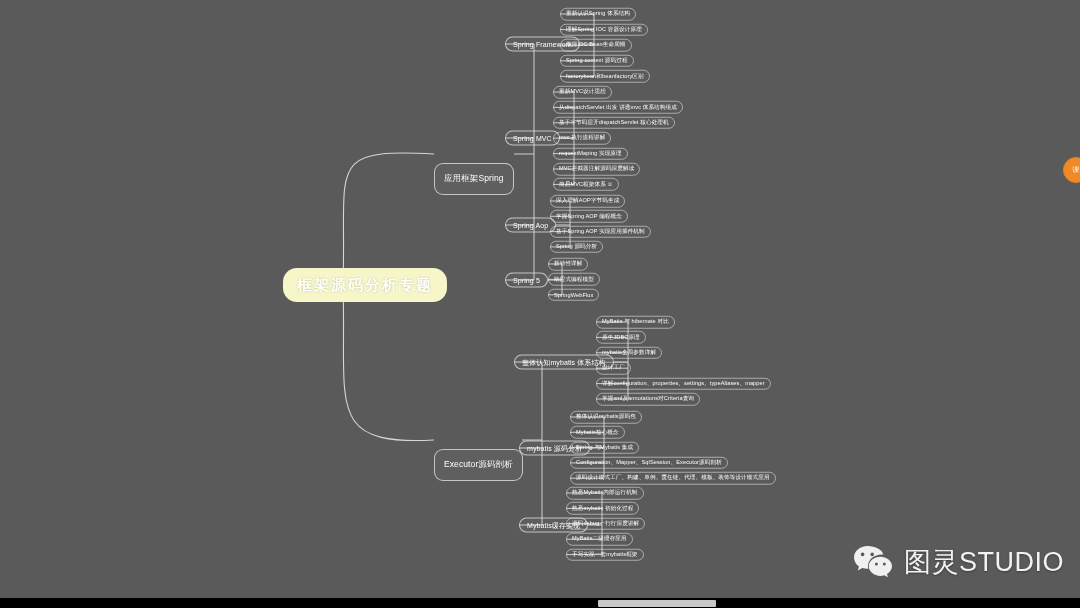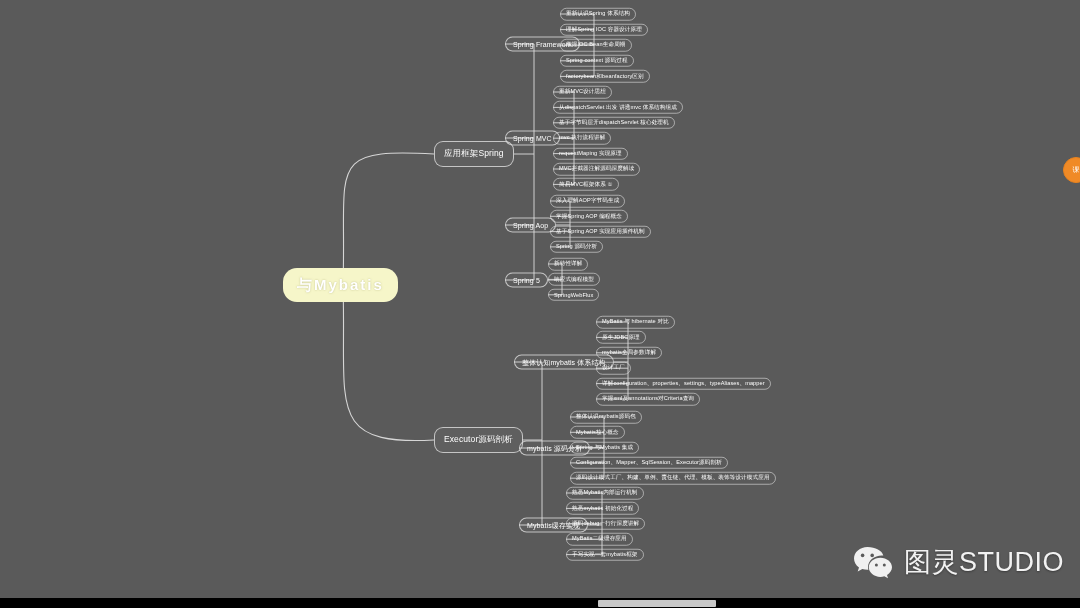--- a/index.html
+++ b/index.html
@@ -48,24 +48,25 @@
     font-size: 15px;
     font-weight: 700;
     letter-spacing: 2px;
     text-shadow: 0 0 2px rgba(150,150,90,.55);
     height: 34px;
     padding: 0 14px;
   }
 
   .node.lvl1 {
     font-size: 8.5px;
-    height: 26px;
+    height: 32px;
     padding: 0 9px;
     border-radius: 9px;
     background: rgba(255,255,255,.035);
+    margin-top: 25px;
   }
 
   .node.lvl2 {
     font-size: 7px;
     height: 15px;
     padding: 0 7px;
     border-radius: 8px;
     background: rgba(255,255,255,.02);
   }
 
@@ -74,21 +75,21 @@
     height: 12.5px;
     padding: 0 5px;
     border-radius: 7px;
     border-color: rgba(220,220,220,.62);
   }
 
   
   #watermark {
     position: absolute;
     right: 16px; bottom: 28px;
-    display: flex; align-items: center; gap: 10px;
+    display: flex; align-items: flex-start; gap: 10px;
   }
   #watermark .wm-text {
     color: #f2f2f2;
     font-size: 27px;
     letter-spacing: .5px;
     text-shadow: 0 1px 2px rgba(0,0,0,.35);
   }
   .wechat-icon { width: 42px; height: 34px; position: relative; }
 
   
@@ -184,21 +185,21 @@
       <path d="M 602 508.4 H 566"></path>
       <path d="M 602 523.8 H 566"></path>
       <path d="M 602 539.2 H 566"></path>
       <path d="M 602 554.6 H 566"></path>
       <path d="M 588 525 H 602"></path>
       <path d="M 602 493 V 554.6"></path>
     </svg>
 
   <div id="nodes">
       <div class="node root" style="left: 283px; top: 285px;">
-        <span>与Mybatis</span>
+        <span>框架源码分析专题</span>
       </div>
       <div class="node lvl1" style="left: 434px; top: 154px;">
         <span>应用框架Spring</span>
       </div>
       <div class="node lvl2" style="left: 505px; top: 44px;">
         <span>Spring Framework</span>
       </div>
       <div class="node lvl3" style="left: 560px; top: 14px;">
         <span>重新认识Spring 体系结构</span>
       </div>

